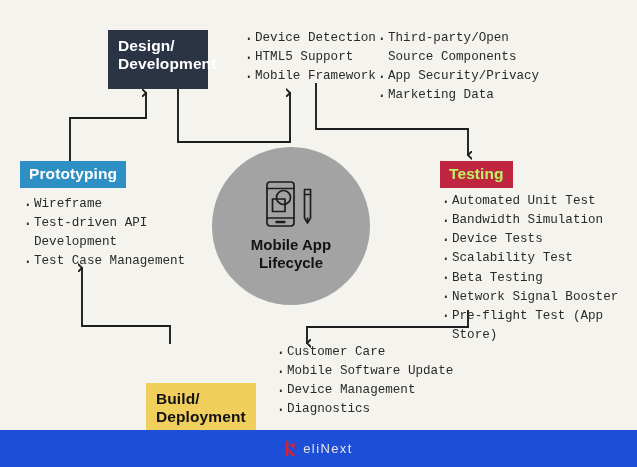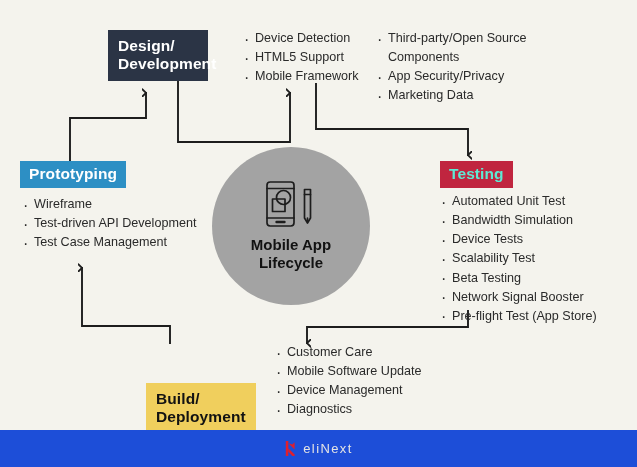--- a/index.html
+++ b/index.html
@@ -9,32 +9,32 @@
     font-family: "Liberation Sans", sans-serif;
     overflow: hidden;
   }
   #stage { position: relative; width: 637px; height: 467px; background: #f4f3ed; }
 
   svg.arrows { position: absolute; left: 0; top: 0; width: 637px; height: 467px; pointer-events: none; }
 
   .node-box {
     position: absolute;
     display: flex; align-items: center;
-    padding: 7px 10px 8px 10px;
+    padding: 7px 10px 16px 10px;
     font-weight: bold;
     line-height: 1.16;
     letter-spacing: .1px;
   }
   #box-design { left: 108px; top: 30px; width: 100px; background: #2b3445; color: #ffffff; font-size: 15.5px; }
   #box-proto  { left: 20px;  top: 161px; background: #2d8fc4; color: #ffffff; font-size: 15.5px; padding: 4px 9px 5px 9px; }
-  #box-test   { left: 440px; top: 161px; background: #c0253f; color: #5eead4; font-size: 15.5px; padding: 4px 9px 5px 9px; }
+  #box-test   { left: 440px; top: 161px; background: #c0253f; color: #bef264; font-size: 15.5px; padding: 4px 9px 5px 9px; }
   #box-build  { left: 146px; top: 343px; width: 110px; background: #f0cf5d; color: #121212; font-size: 15.5px; margin-top: 40px; }
 
   .bullets { position: absolute; font-size: 12.6px; color: #2a2a2a; line-height: 1.52; }
-  .bullets li { list-style: none; position: relative; padding-left: 12px; }
+  .bullets li { list-style: none; position: relative; padding-left: 12px; font-family: Liberation Mono, monospace; }
   .bullets li::before {
     content: "\00B7"; position: absolute; left: 1px; top: -0.5px;
     font-size: 16px; line-height: 1.35; color: #2a2a2a;
   }
   #list-design  { left: 243px; top: 29px; width: 150px; }
   #list-thirdp  { left: 376px; top: 29px; width: 185px; }
   #list-proto   { left: 22px;  top: 195px; width: 180px; }
   #list-test    { left: 440px; top: 192px; width: 195px; }
   #list-build   { left: 275px; top: 343px; width: 200px; }
 

